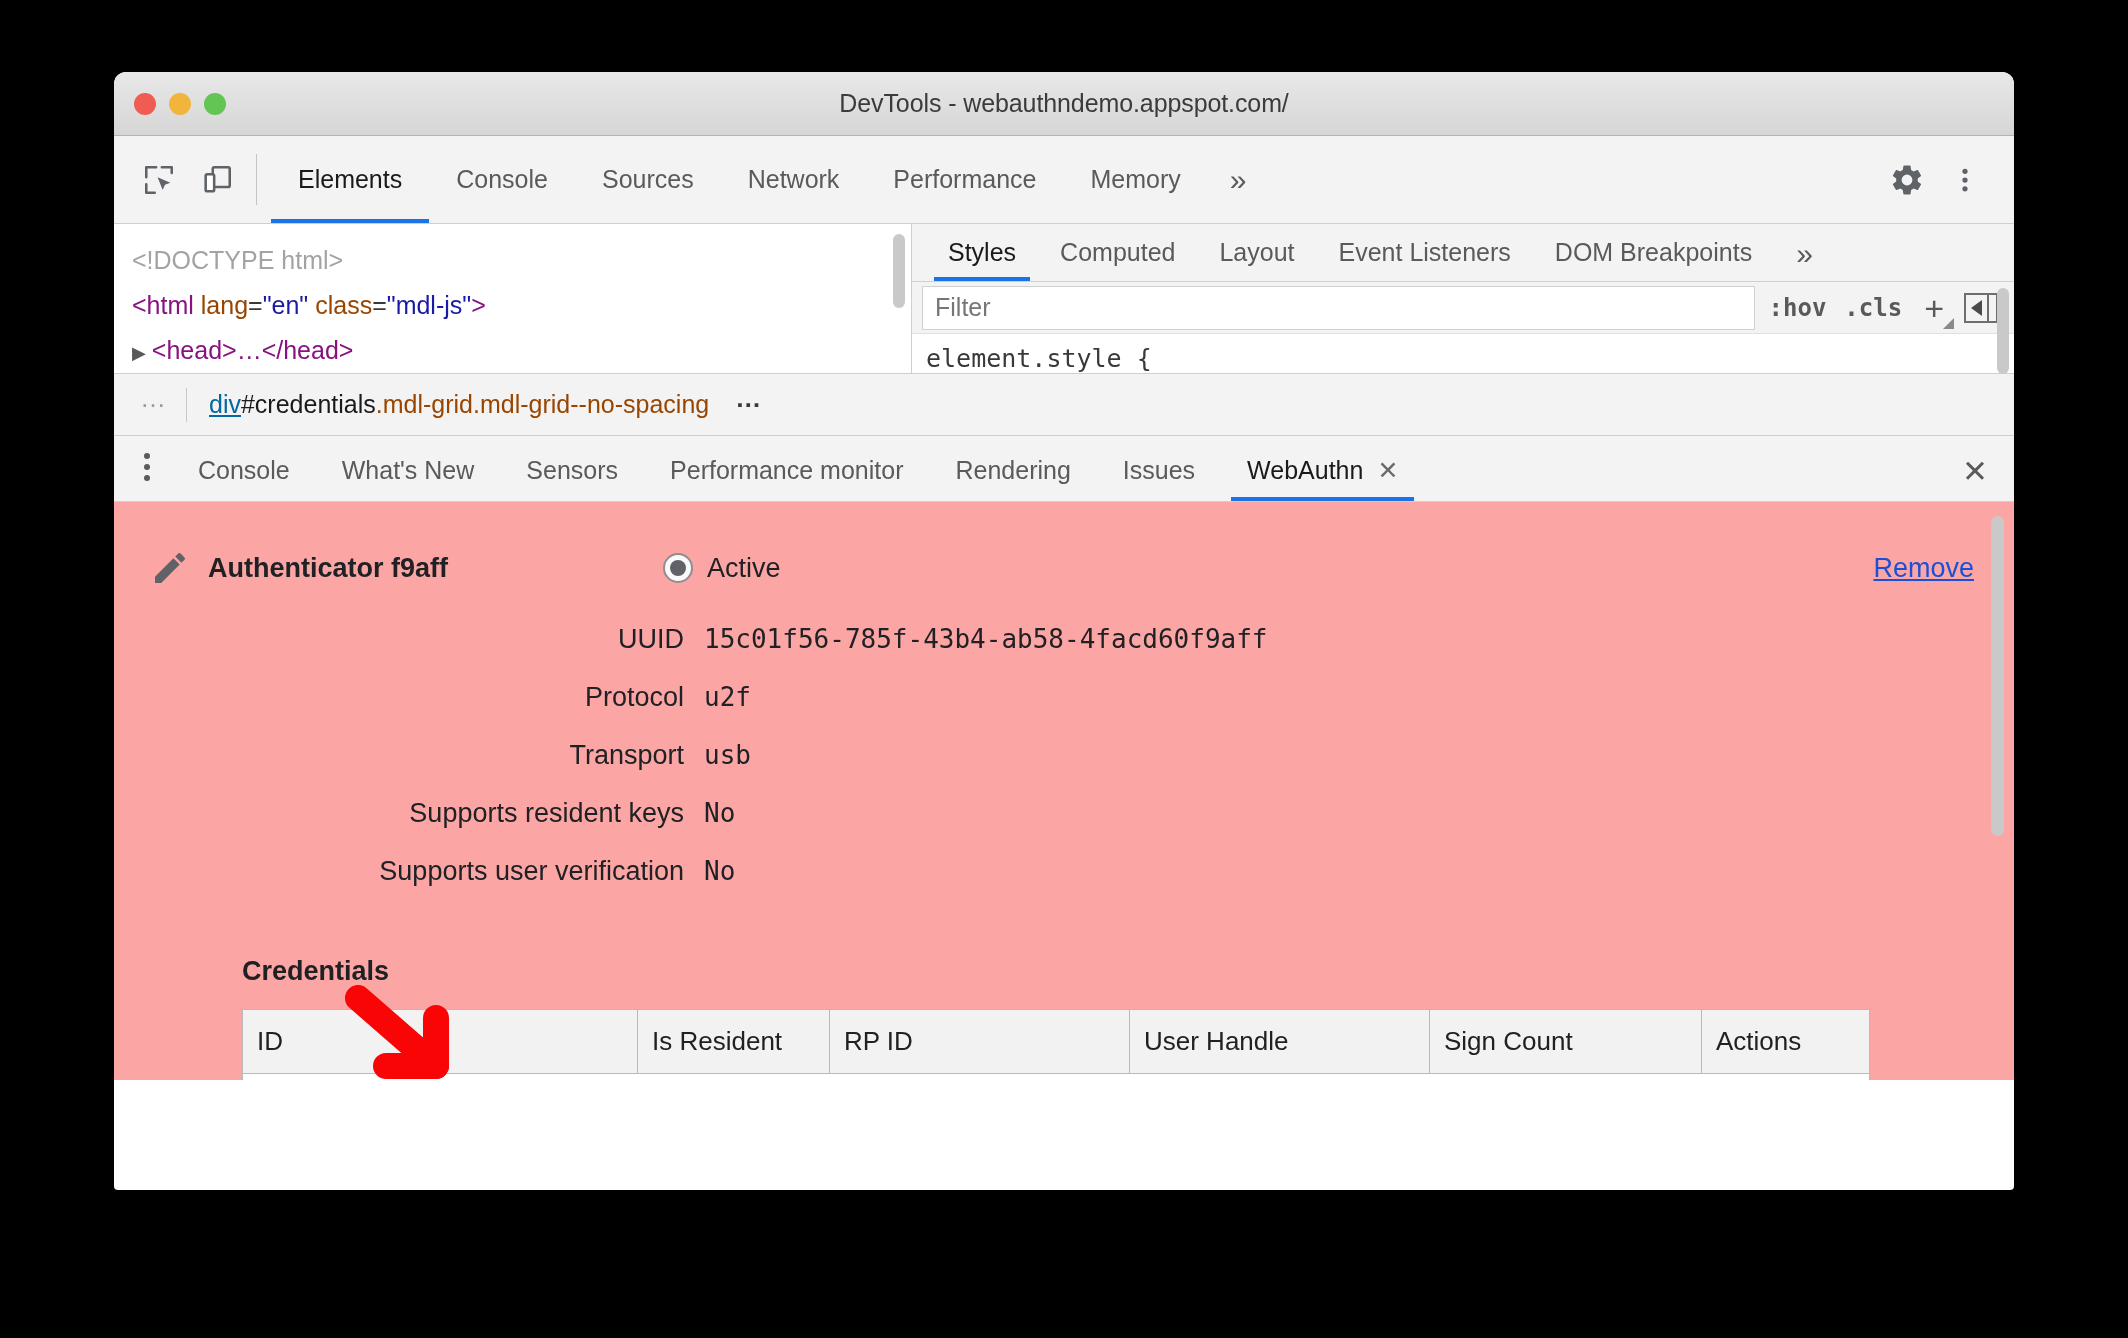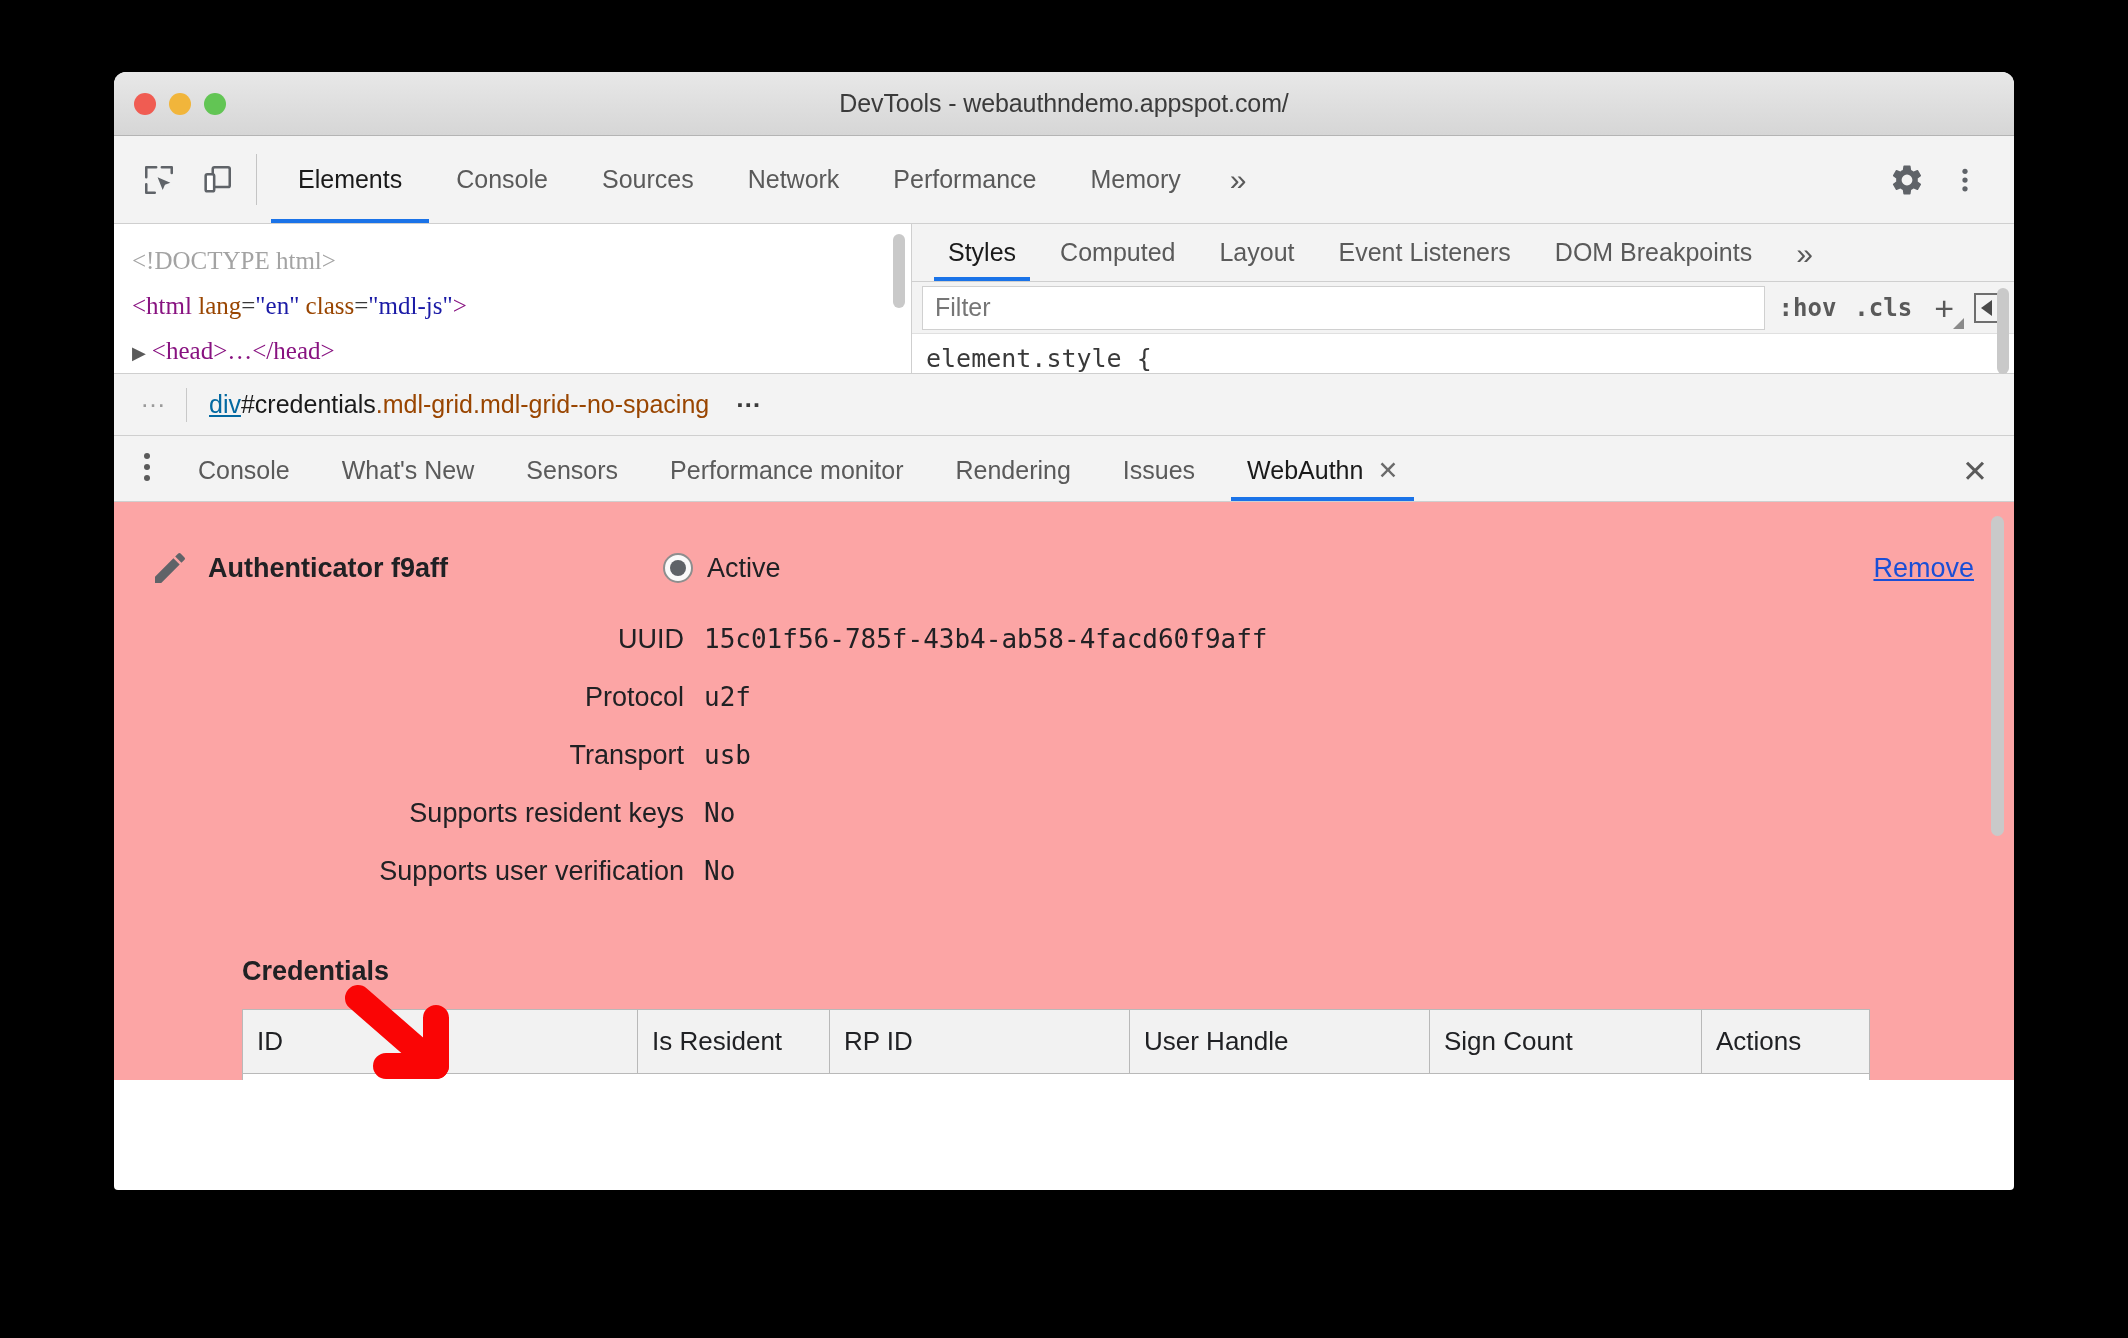--- a/index.html
+++ b/index.html
@@ -121,21 +121,21 @@
   }
   .dom-pane {
     width: 798px;
     position: relative;
     background: #ffffff;
     border-right: 1px solid #cfcfcf;
     padding: 14px 0 0 18px;
     overflow: hidden;
   }
   .dom-line {
-    font-family: Liberation Serif, serif;
+    font-family: Liberation Sans, sans-serif;
     font-size: 25px;
     line-height: 45px;
     white-space: nowrap;
   }
   .c-grey   { color: #a3a3a3; }
   .c-tag    { color: #881280; }
   .c-attr   { color: #994500; }
   .c-value  { color: #1a1aa6; }
   .c-punct  { color: #393939; }
   .arrow-tog {
@@ -184,21 +184,21 @@
     height: 4px;
     background: #1a73e8;
   }
   .stab.chev { font-size: 30px; padding-bottom: 10px; }
 
   .filter-row {
     display: flex;
     align-items: center;
     height: 54px;
     background: #f3f3f3;
-    padding: 0 0 0 10px;
+    padding: 0 10px 0 10px;
     gap: 10px;
   }
   .filter-input {
     flex: 1;
     height: 44px;
     background: #ffffff;
     border: 1px solid #d0d0d0;
     font-size: 25px;
     color: #767676;
     font-family: "Liberation Sans", sans-serif;

